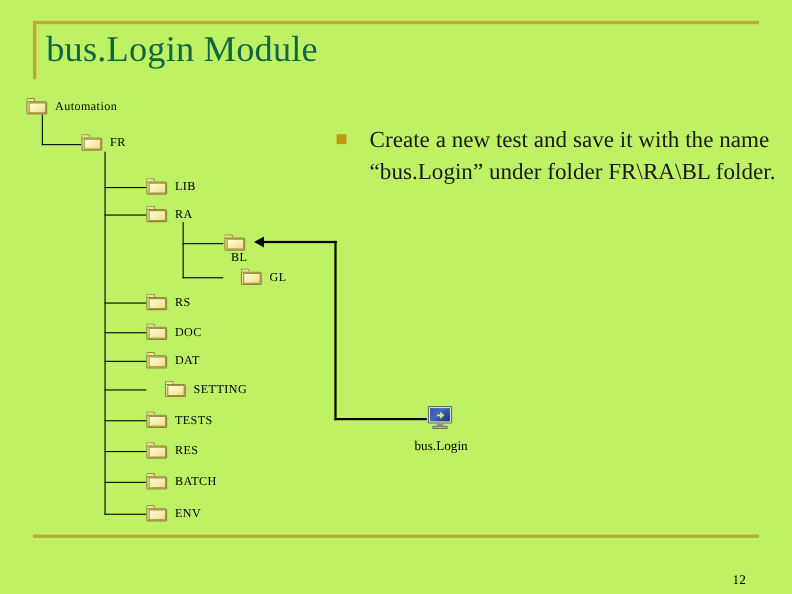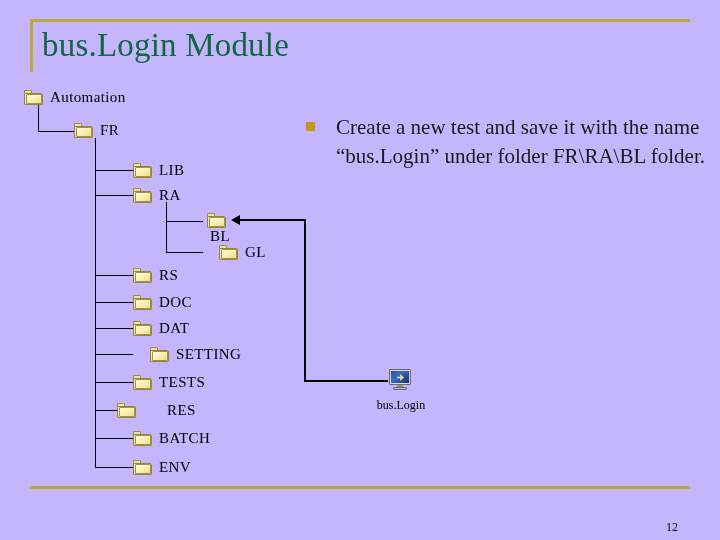--- a/index.html
+++ b/index.html
@@ -10,21 +10,21 @@
     width: 720px;
     height: 540px;
     background: #ffffff;
     font-family: "Liberation Serif", serif;
     overflow: hidden;
   }
   #slide {
     position: relative;
     width: 720px;
     height: 540px;
-    background: #c4b5fd;
+    background: #bef264;
   }
 
   
   .title-rule-top {
     position: absolute;
     left: 30px;
     top: 19px;
     width: 660px;
     height: 3px;
     background: #bfa83a;
@@ -117,21 +117,21 @@
     top: 4px;
     width: 16px;
     height: 10px;
     background: linear-gradient(150deg, #fffbdd 0%, #f7ecab 60%, #eadb88 100%);
     border: 1px solid #a2913f;
     box-sizing: border-box;
     border-radius: 1px;
   }
   .node-label {
     margin-left: 7px;
-    font-size: 15px;
+    font-size: 11px;
     font-family: "Liberation Serif", serif;
     color: #000000;
     letter-spacing: 0.4px;
   }
 
   
   .vline {
     position: absolute;
     width: 1px;
     background: #000000;
@@ -385,21 +385,21 @@
 
   <div class="tree-node" style="left:133px; top:374px;">
     <span class="folder-icon">
         <span class="tab"></span>
         <span class="body"></span>
         <span class="flap"></span>
       </span>
     <span class="node-label">TESTS</span>
   </div>
 
-  <div class="tree-node" style="left:117px; top:402px;gap:24px;">
+  <div class="tree-node" style="left:133px; top:402px;">
     <span class="folder-icon">
         <span class="tab"></span>
         <span class="body"></span>
         <span class="flap"></span>
       </span>
     <span class="node-label">RES</span>
   </div>
 
   <div class="tree-node" style="left:133px; top:430px;">
     <span class="folder-icon">

